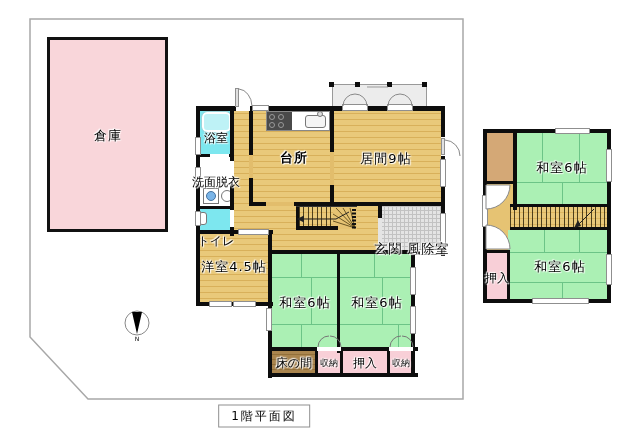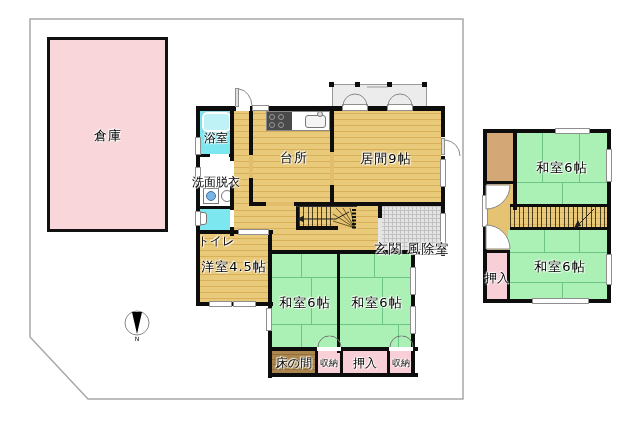--- a/index.html
+++ b/index.html
@@ -191,34 +191,35 @@
   <div class="win" style="left:555px;top:128px;width:35px;height:6px;"></div>
   <div class="win" style="left:606px;top:149px;width:6px;height:33px;"></div>
   <div class="win" style="left:606px;top:254px;width:6px;height:31px;"></div>
   <div class="win" style="left:532px;top:298px;width:57px;height:6px;"></div>
   <div class="win" style="left:482px;top:195px;width:6px;height:32px;"></div>
 
   <div class="lbl" style="left:108px;top:136px;">倉庫</div>
   <div class="lbl sm" style="left:216px;top:138px;">浴室</div>
   <div class="lbl sm" style="left:216px;top:182px;">洗面脱衣</div>
   <div class="lbl sm" style="left:216px;top:220px;margin-top:21px;">トイレ</div>
-  <div class="lbl" style="left:294px;top:158px;">台所</div>
+  <div class="lbl" style="left:294px;top:158px;font-weight:bold;">台所</div>
   <div class="lbl" style="left:386px;top:159px;">居間9帖</div>
   <div class="lbl" style="left:412px;top:249px;">玄関 風除室</div>
   <div class="lbl" style="left:234px;top:267px;">洋室4.5帖</div>
   <div class="lbl" style="left:305px;top:303px;">和室6帖</div>
   <div class="lbl" style="left:377px;top:303px;">和室6帖</div>
   <div class="lbl sm" style="left:294px;top:363px;">床の間</div>
   <div class="lbl xs" style="left:329px;top:363px;">収納</div>
   <div class="lbl sm" style="left:365px;top:363px;">押入</div>
   <div class="lbl xs" style="left:401px;top:363px;">収納</div>
   <div class="lbl" style="left:562px;top:168px;">和室6帖</div>
   <div class="lbl" style="left:560px;top:267px;">和室6帖</div>
   <div class="lbl sm" style="left:497px;top:278px;">押入</div>
 
+  <div class="cap" style="left:264px;top:416px;">1階平面図</div>
 
   <svg id="svg-top" width="640" height="445">
 
     <path d="M239,89 A14,18 0 0 1 252,106" fill="none" stroke="#888" stroke-width="1"></path>
 
     <path d="M343,106 A12,12 0 0 1 355,94" fill="none" stroke="#888" stroke-width="1"></path>
     <path d="M367,106 A12,12 0 0 0 355,94" fill="none" stroke="#888" stroke-width="1"></path>
     <path d="M388,106 A12,12 0 0 1 400,94" fill="none" stroke="#888" stroke-width="1"></path>
     <path d="M412,106 A12,12 0 0 0 400,94" fill="none" stroke="#888" stroke-width="1"></path>
     <line x1="367" y1="87" x2="388" y2="87" stroke="#999" stroke-width="1"></line>

